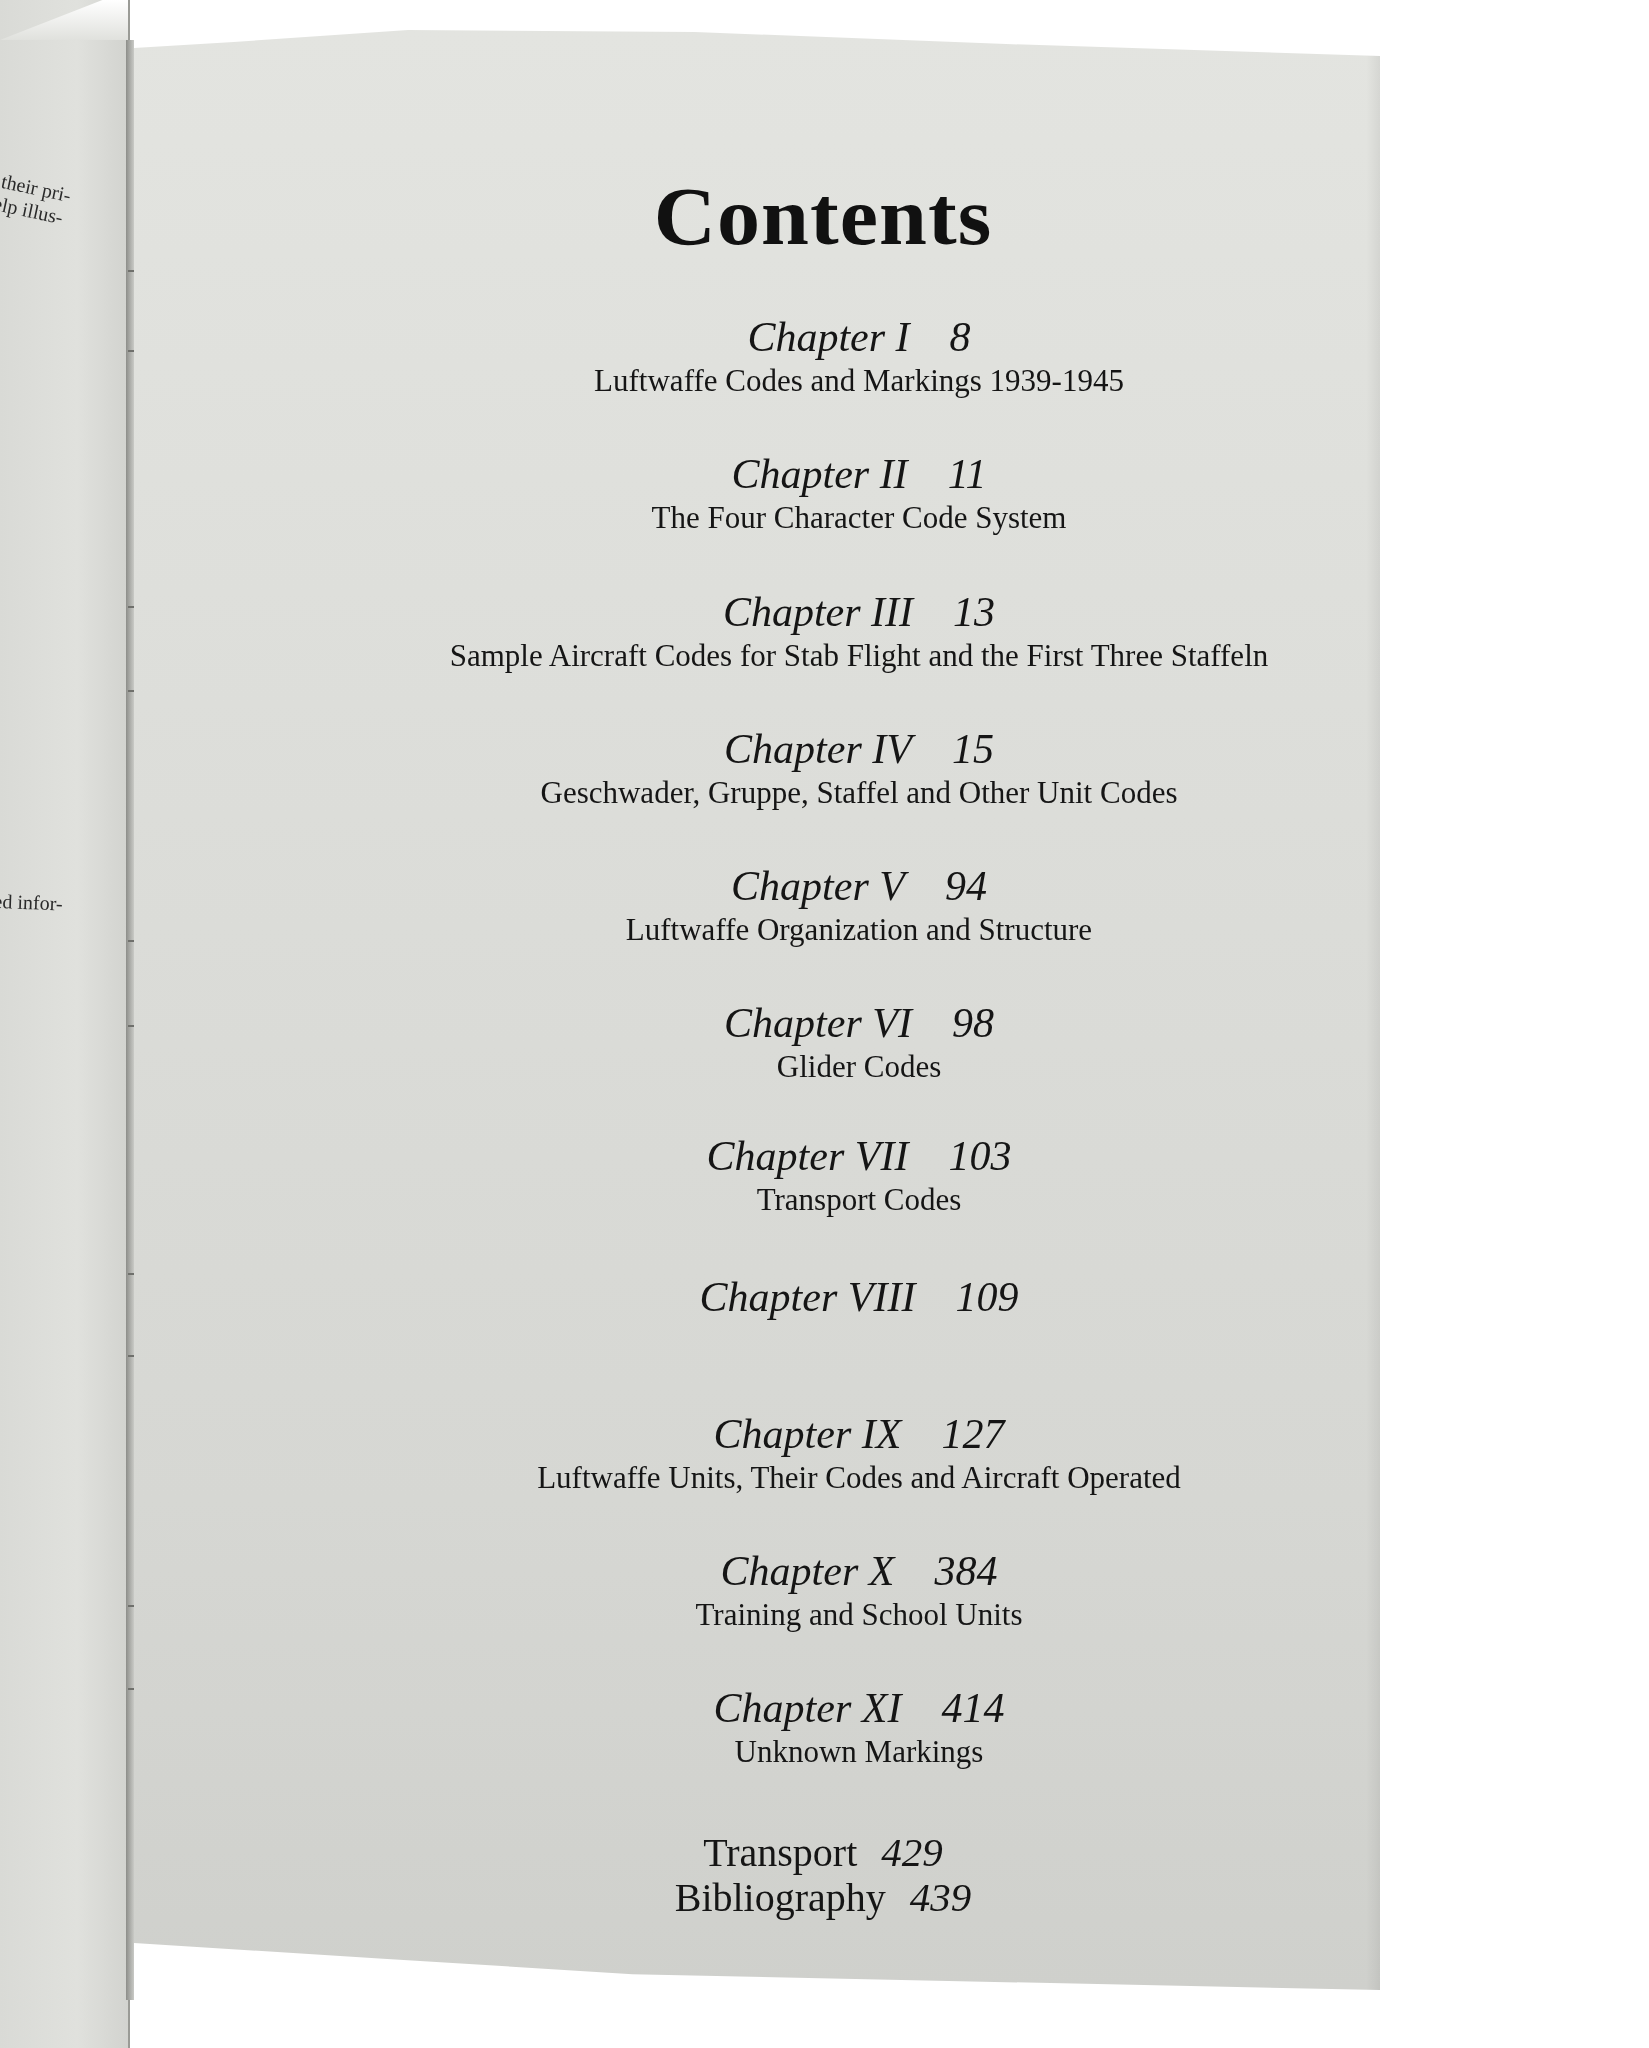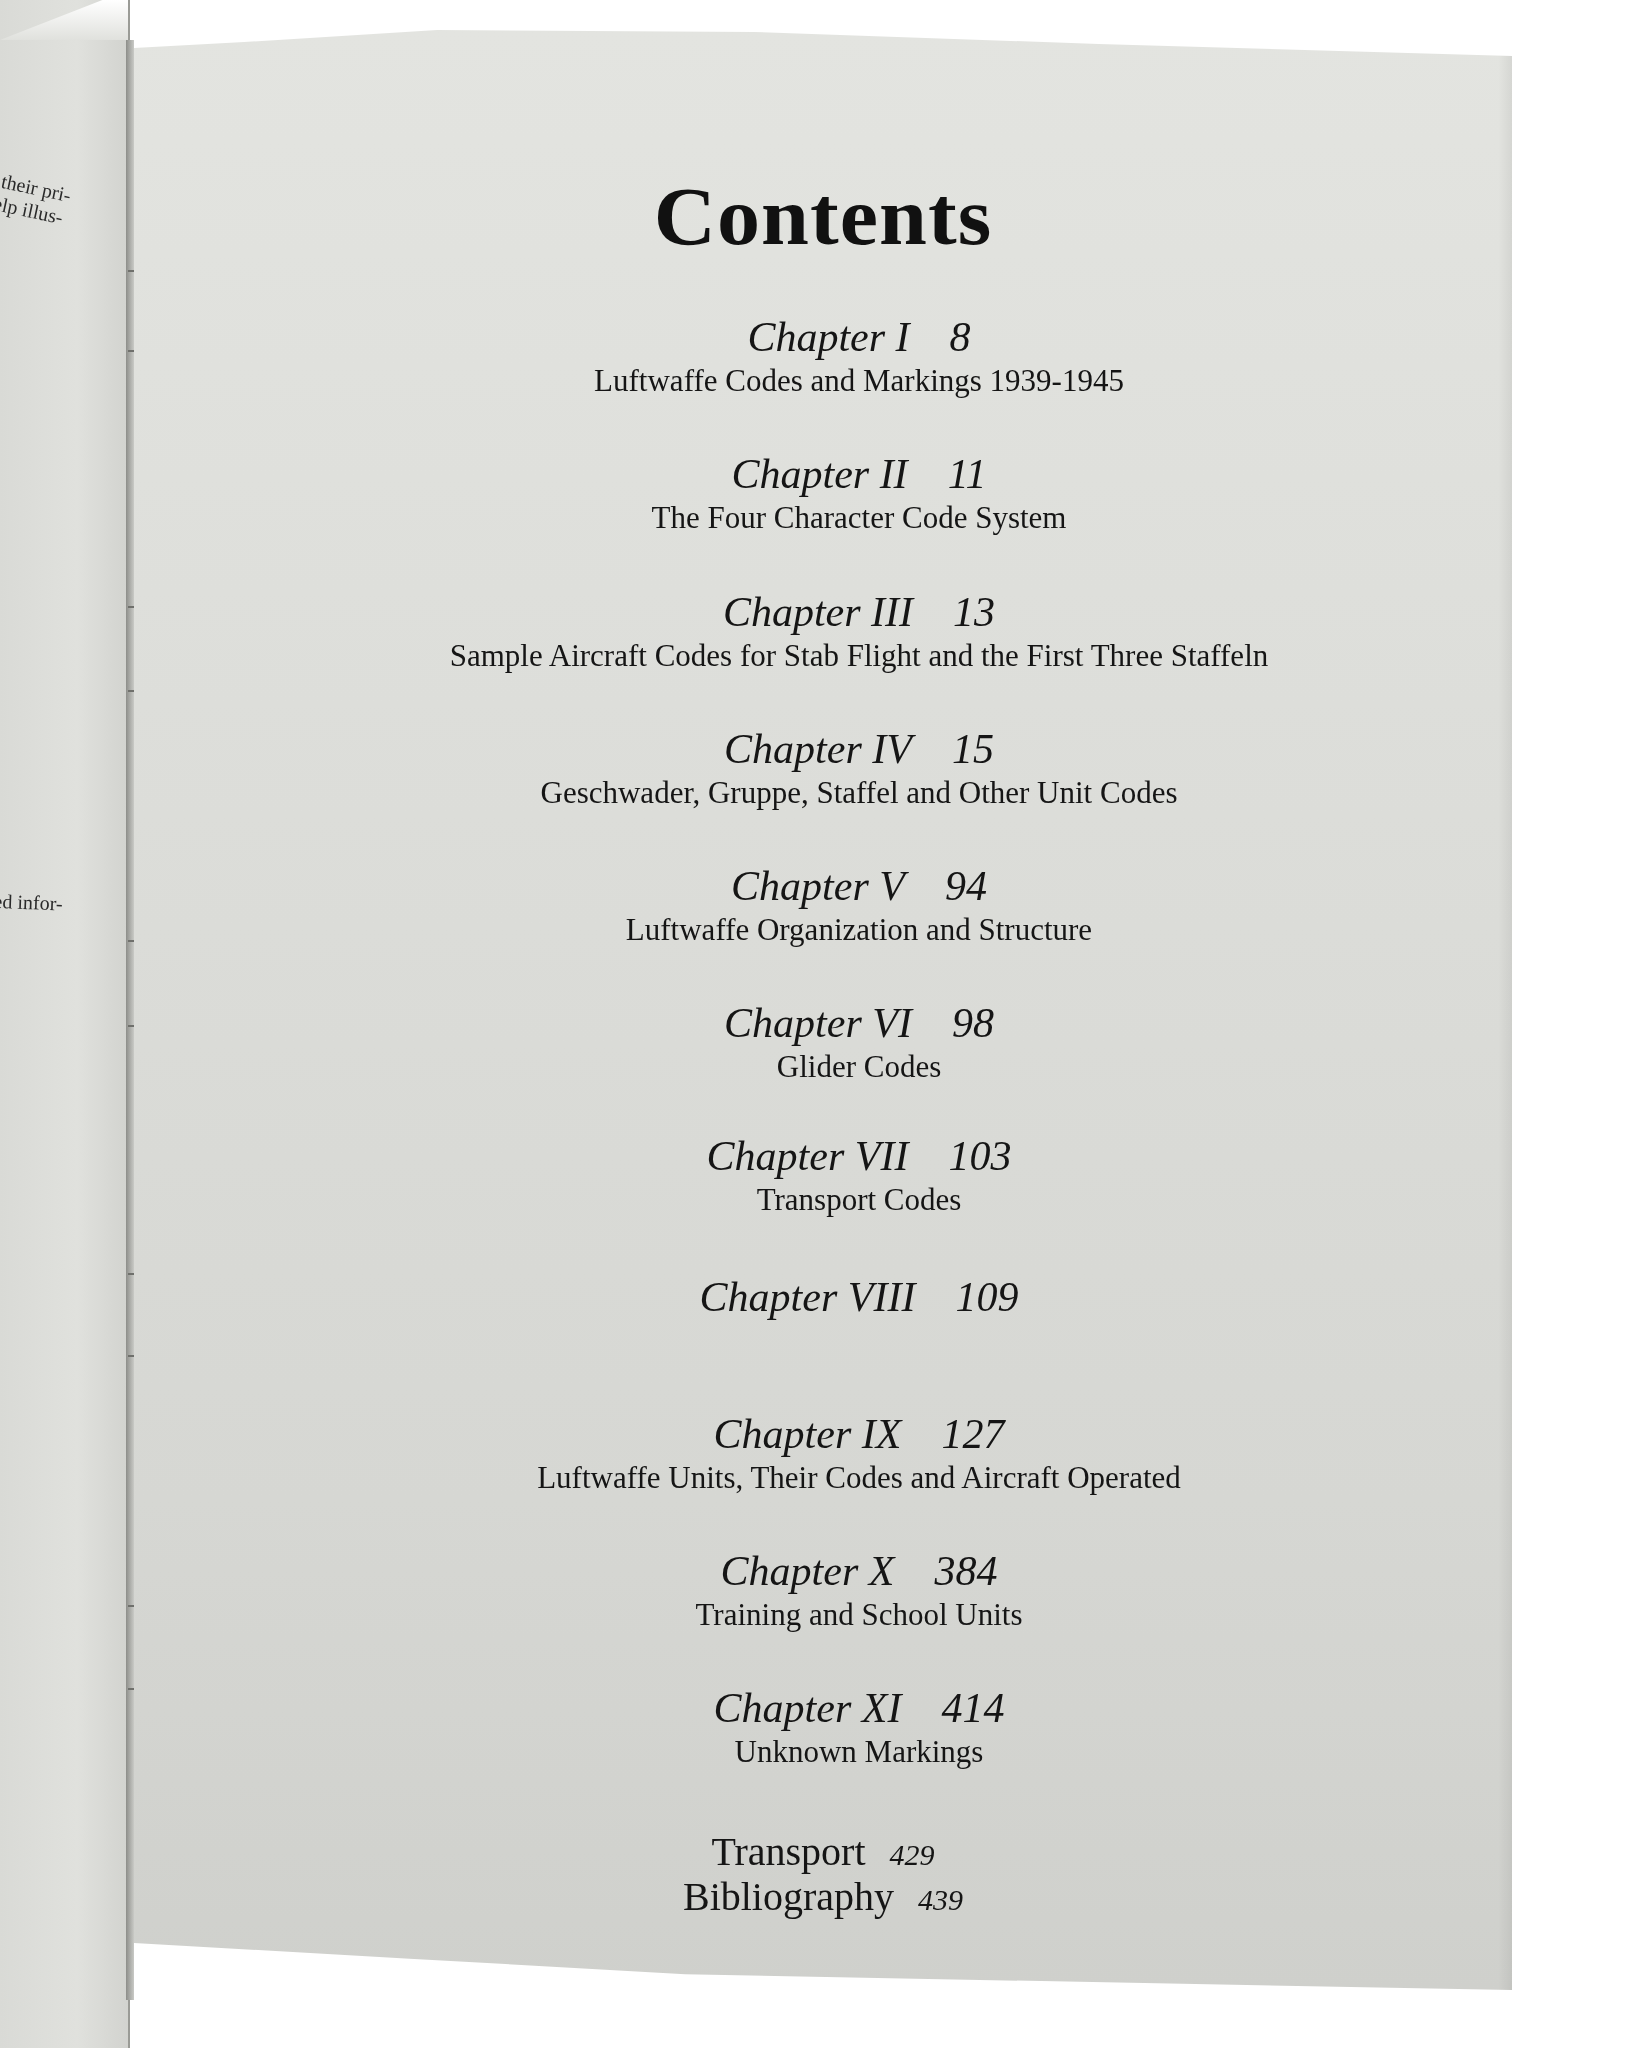--- a/index.html
+++ b/index.html
@@ -60,21 +60,21 @@
       left: 128px;
       width: 6px;
       height: 2px;
       background: #6f706c;
     }
     
     .right-page {
       position: absolute;
       left: 134px;
       top: 30px;
-      width: 1378px;
+      width: 1246px;
       height: 1960px;
       background: linear-gradient(180deg, #e3e4e0 0%, #dcddd9 40%, #d6d7d3 75%, #cfd0cc 100%);
       clip-path: polygon(0 18px, 8% 12px, 22% 0, 45% 2px, 70% 14px, 100% 26px, 100% 100%, 40% 99.2%, 20% 98.4%, 0 97.6%);
     }
     .right-page::after {
       content: "";
       position: absolute;
       right: 0; top: 0;
       width: 14px; height: 100%;
       background: linear-gradient(90deg, rgba(0,0,0,0), rgba(0,0,0,0.06));
@@ -122,21 +122,21 @@
       position: absolute;
       width: 1378px;
       text-align: center;
       font-family: "Liberation Serif", serif;
       color: #151515;
       font-size: 40px;
       line-height: 44px;
     }
     .backmatter .num {
       font-style: italic;
-      font-size: 30px;
+      font-size: 41px;
       margin-left: 24px;
     }
   </style>
 </head>
 <body>
 
 <div class="scene">
 
   <div class="left-page">
     <div class="edge-top"></div>

